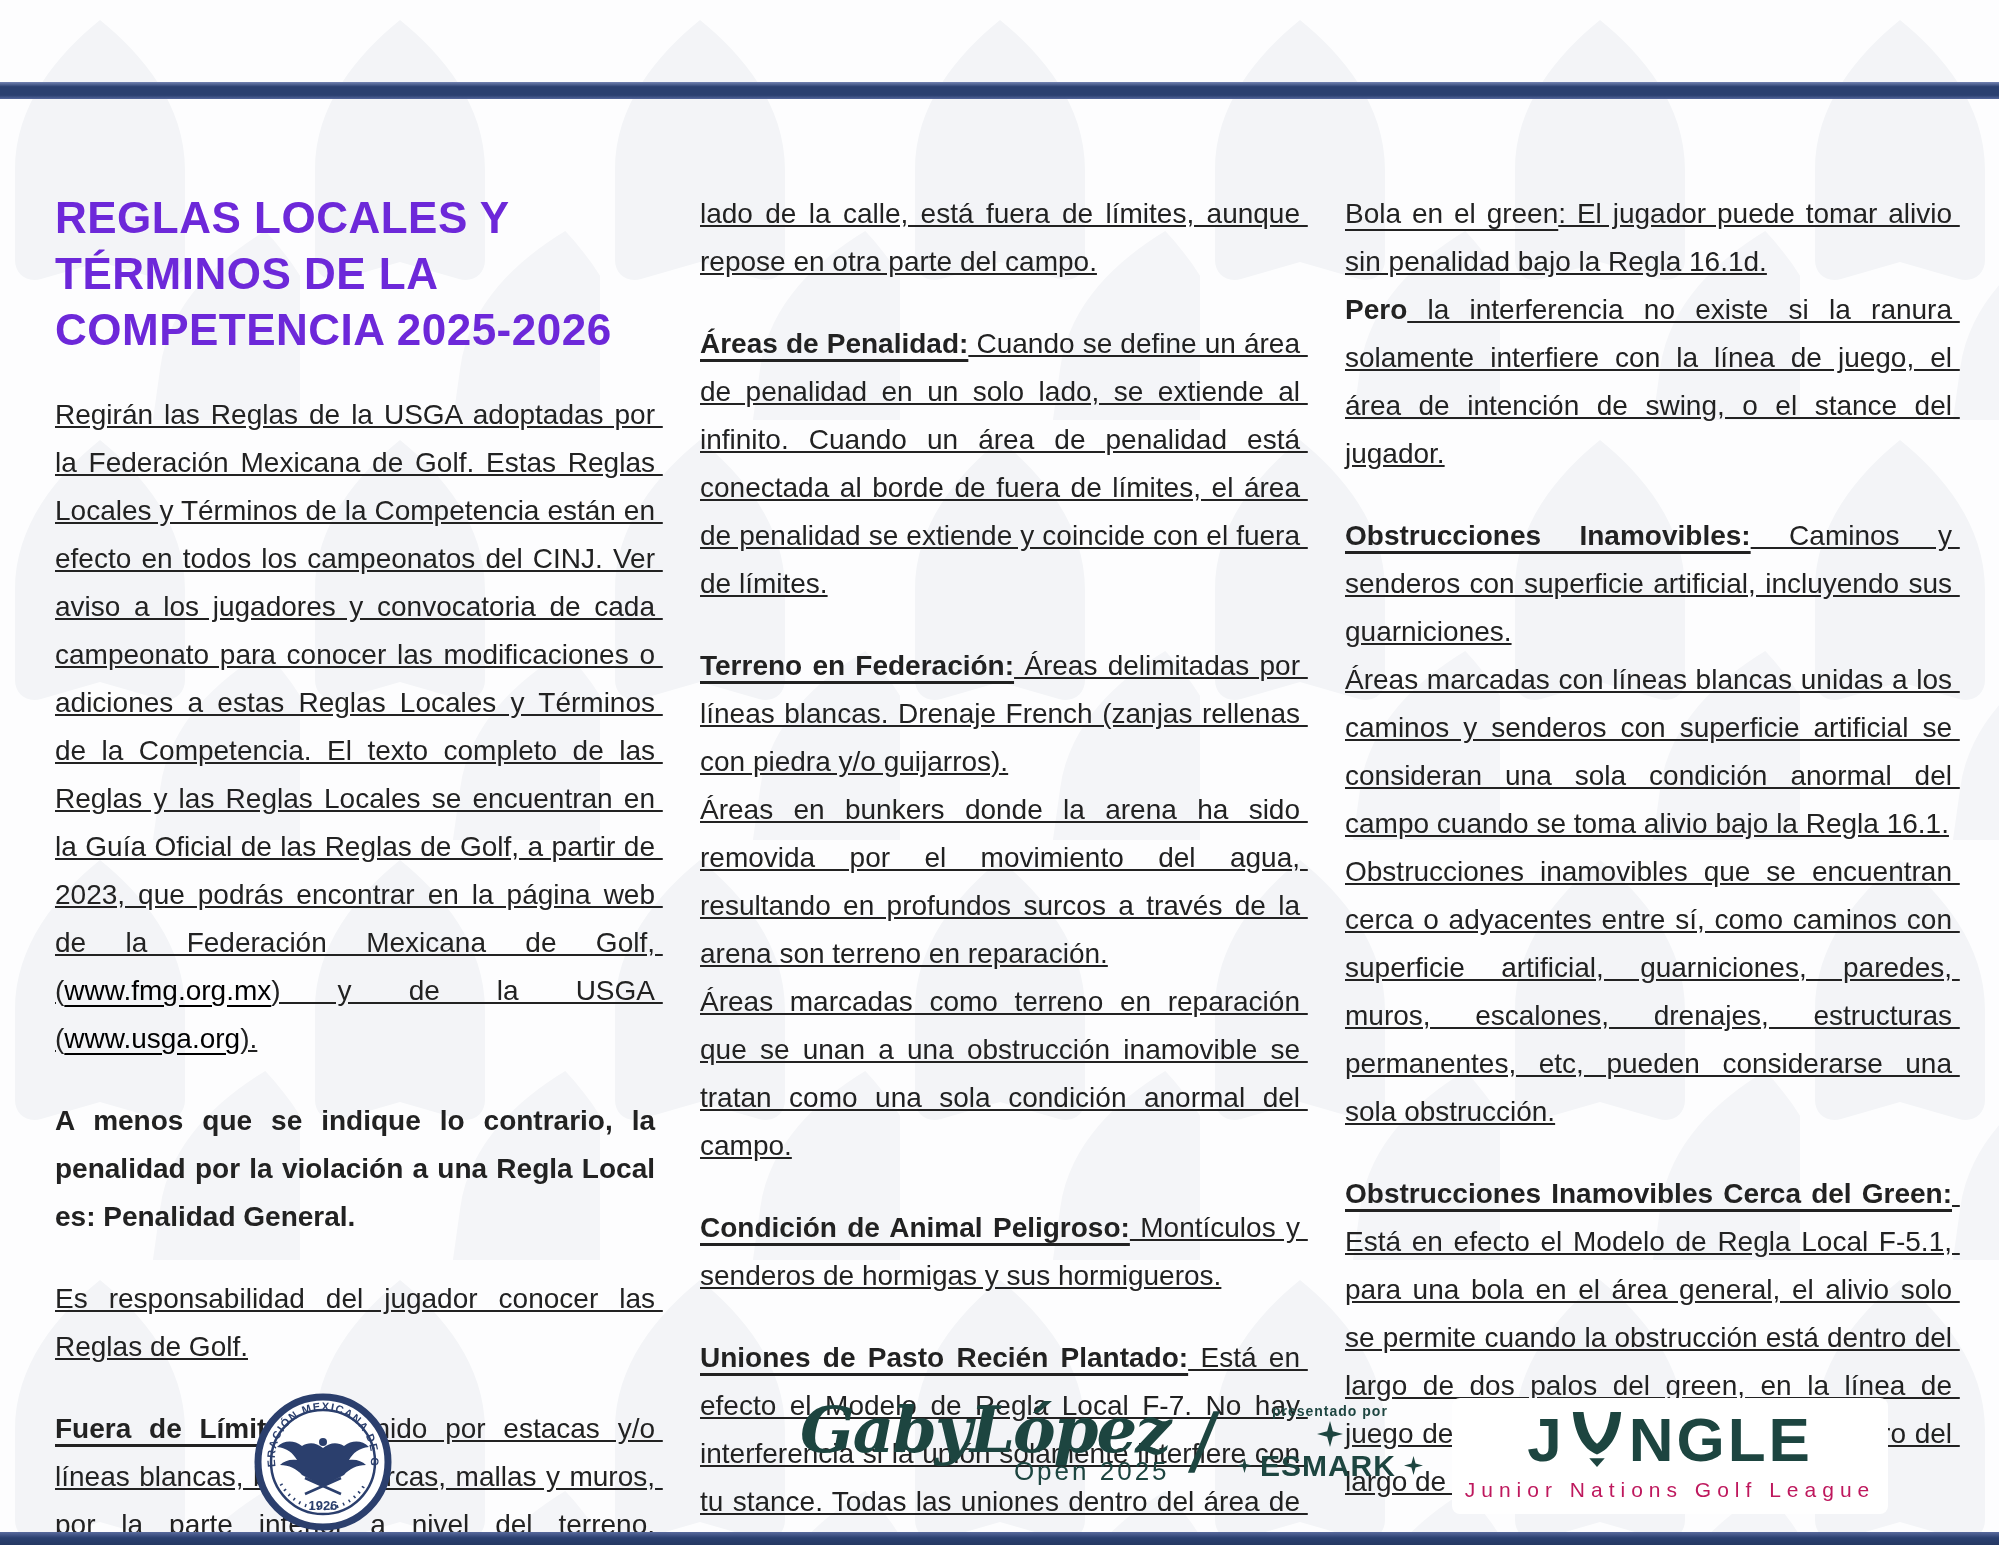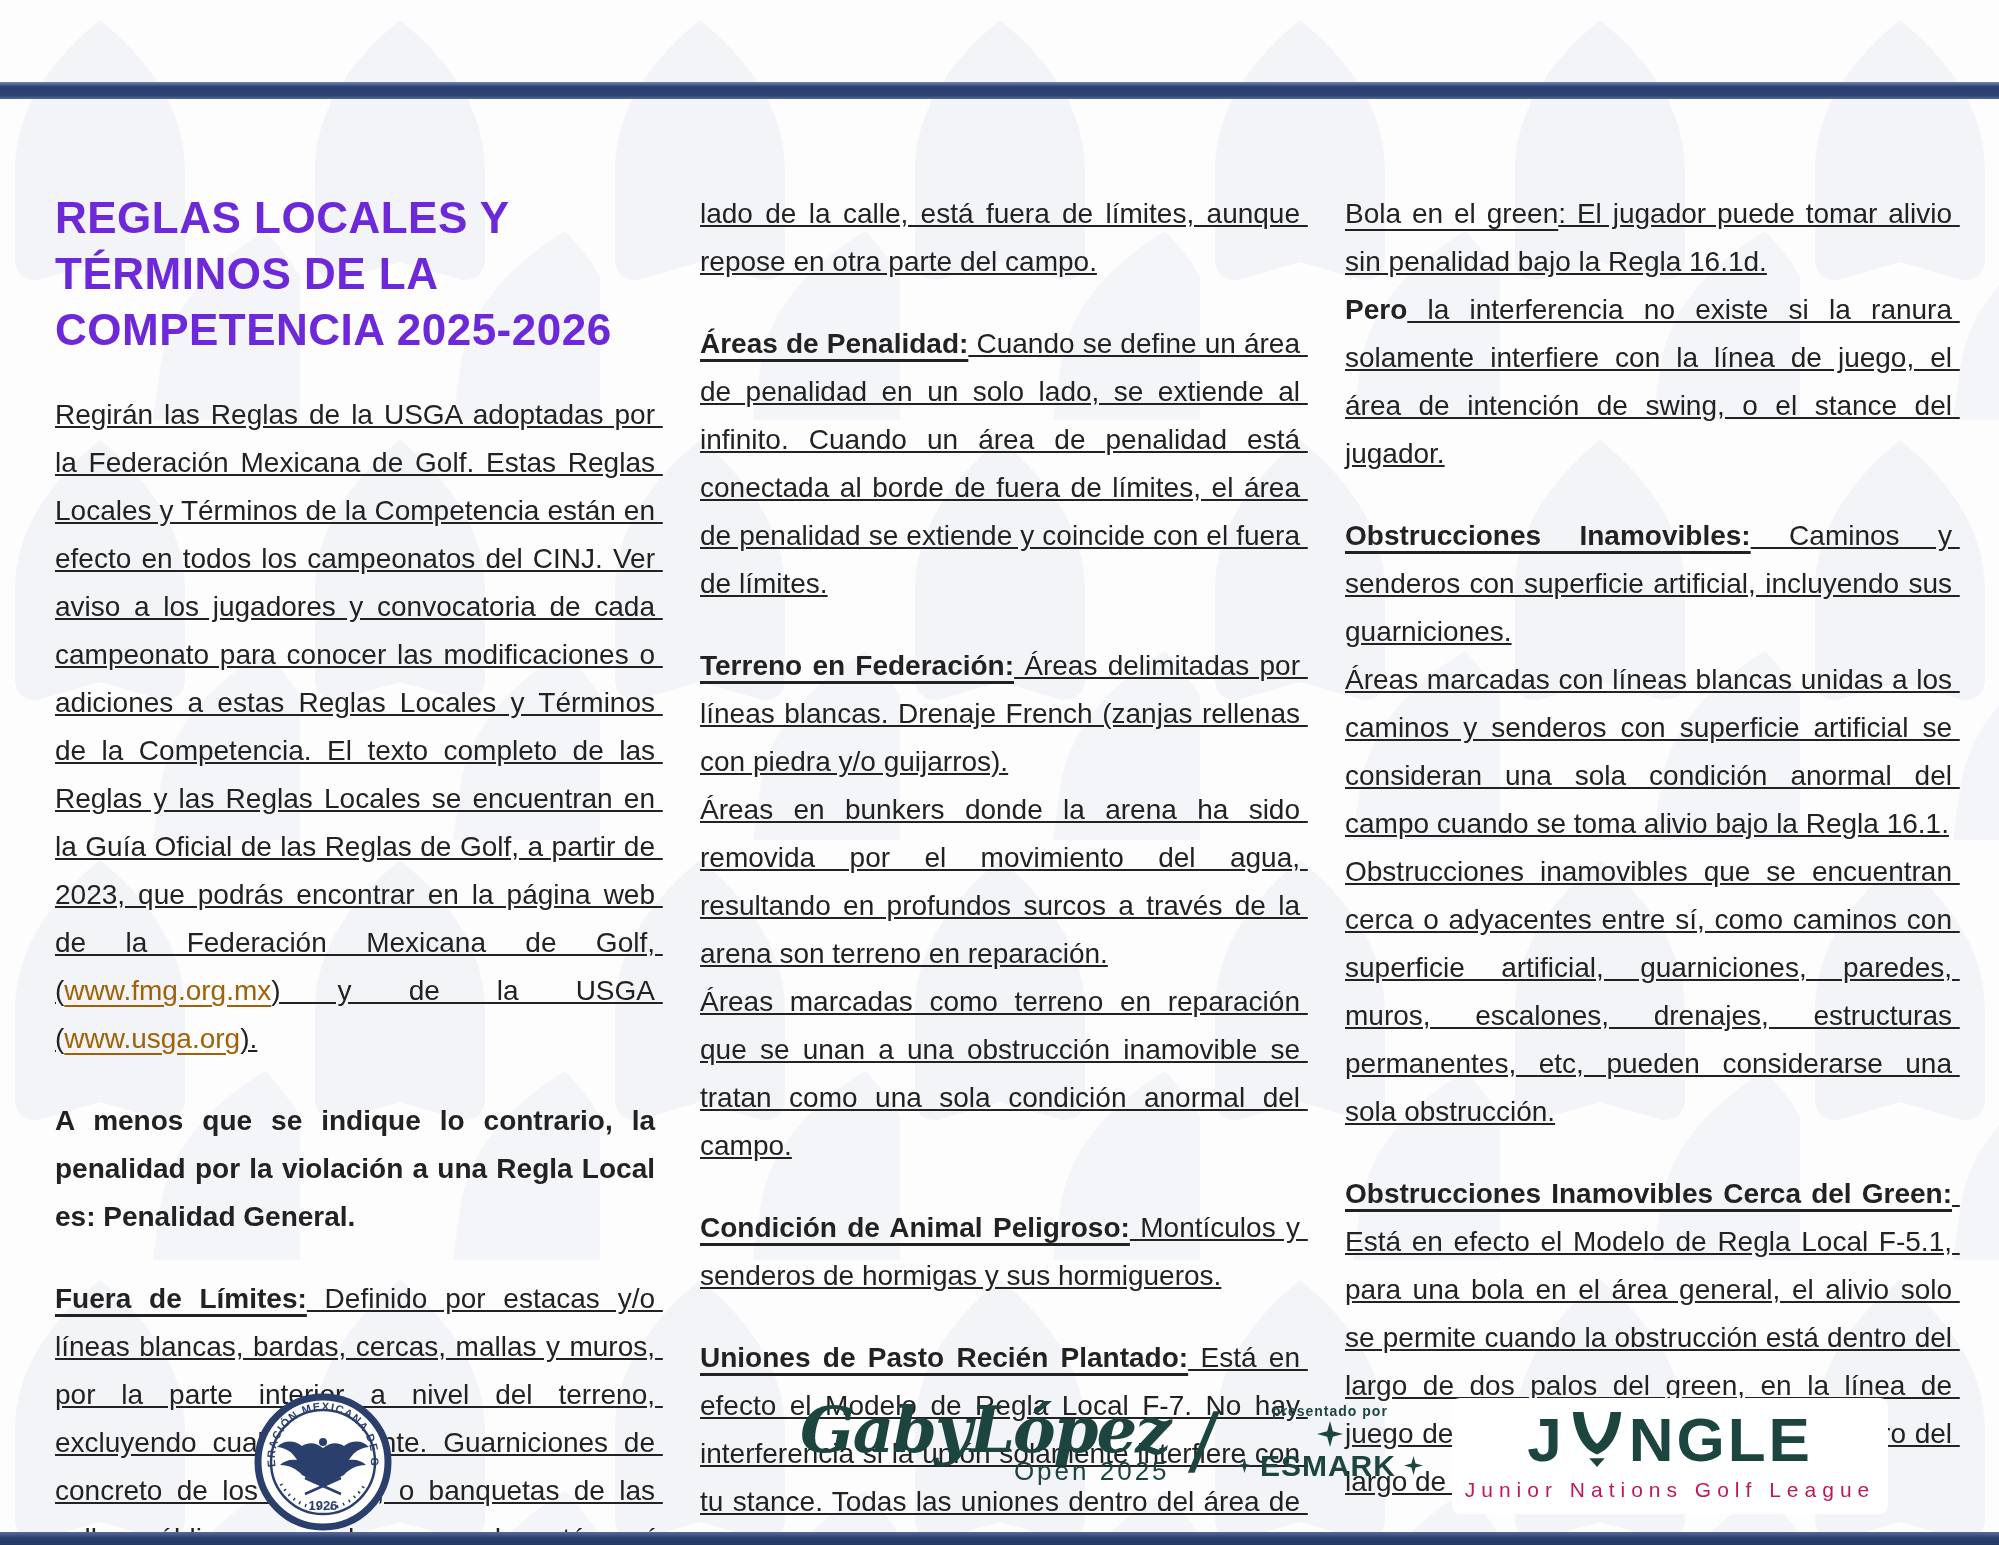--- a/index.html
+++ b/index.html
@@ -30,21 +30,21 @@
   }
   .body-block{
     font-size:28px;line-height:48px;color:#222;
     text-align:justify;white-space:pre-wrap;
     margin:0 0 34px 0;
   }
   .s-n{font-weight:400;text-decoration:underline;}
   .s-b{font-weight:700;}
   .s-bu{font-weight:700;text-decoration:underline;text-decoration-thickness:2.5px;text-underline-offset:6px;}
   .s-u{text-decoration:underline;text-decoration-thickness:2px;text-underline-offset:6px;}
-  a.s-link{color:#a16207;text-decoration:underline;text-underline-offset:5px;cursor:pointer;}
+  a.s-link{color:#000000;text-decoration:underline;text-underline-offset:5px;cursor:pointer;}
   
   .seal{position:absolute;left:253px;top:1392px;width:140px;height:140px;z-index:1;}
   .gaby{position:absolute;left:800px;top:1398px;z-index:1;display:flex;align-items:center;gap:22px;color:#1d4540;}
   .gaby-script{
     font-family:"DejaVu Serif", serif;font-style:italic;font-weight:700;
     font-size:64px;line-height:1;color:#1d4540;letter-spacing:-2px;
   }
   .gaby-open{font-size:26px;letter-spacing:3px;color:#1d4540;text-align:right;margin-top:-6px;}
   .gaby-slash{font-size:84px;font-weight:300;color:#1d4540;transform:skewX(-8deg);line-height:1;}
   .esmark{display:flex;flex-direction:column;align-items:center;gap:2px;justify-content:center;}
@@ -78,20 +78,21 @@
   <rect x="0" y="0" width="1999" height="1545" fill="url(#chev)" opacity="0.8"></rect>
 </svg>
 
 <div class="top-bar"></div>
 
 <div class="content">
   <div class="col">
       <h1 class="col-title">REGLAS LOCALES Y TÉRMINOS DE LA COMPETENCIA 2025-2026</h1>
       <p class="body-block"><span class="s-n">Regirán las Reglas de la USGA adoptadas por la Federación Mexicana de Golf. Estas Reglas Locales y Términos de la Competencia están en efecto en todos los campeonatos del CINJ. Ver aviso a los jugadores y convocatoria de cada campeonato para conocer las modificaciones o adiciones a estas Reglas Locales y Términos de la Competencia. El texto completo de las Reglas y las Reglas Locales se encuentran en la Guía Oficial de las Reglas de Golf, a partir de 2023, que podrás encontrar en la página web de la Federación Mexicana de Golf, (</span><a class="s-link" href="#">www.fmg.org.mx</a><span class="s-n">) y de la USGA (</span><a class="s-link" href="#">www.usga.org</a><span class="s-n">).</span></p>
       <p class="body-block"><span class="s-b">A menos que se indique lo contrario, la penalidad por la violación a una Regla Local es: Penalidad General.</span></p>
+      <p class="body-block"><span class="s-n">Es responsabilidad del jugador conocer las Reglas de Golf.</span></p>
       <p class="body-block"><span class="s-bu">Fuera de Límites:</span><span class="s-n"> Definido por estacas y/o líneas blancas, bardas, cercas, mallas y muros, por la parte interior a nivel del terreno, excluyendo cualquier tirante. Guarniciones de concreto de los caminos, o banquetas de las calles públicas o senderos cuando estén así marcados.
 Una bola que cruza una calle pública definida como fuera de límites y que queda del otro</span></p>
     </div>
   <div class="col">
       <p class="body-block"><span class="s-n">lado de la calle, está fuera de límites, aunque repose en otra parte del campo.</span></p>
       <p class="body-block"><span class="s-bu">Áreas de Penalidad:</span><span class="s-n"> Cuando se define un área de penalidad en un solo lado, se extiende al infinito. Cuando un área de penalidad está conectada al borde de fuera de límites, el área de penalidad se extiende y coincide con el fuera de límites.</span></p>
       <p class="body-block"><span class="s-bu">Terreno en Federación:</span><span class="s-n"> Áreas delimitadas por líneas blancas. Drenaje French (zanjas rellenas con piedra y/o guijarros).
 Áreas en bunkers donde la arena ha sido removida por el movimiento del agua, resultando en profundos surcos a través de la arena son terreno en reparación.
 Áreas marcadas como terreno en reparación que se unan a una obstrucción inamovible se tratan como una sola condición anormal del campo.</span></p>
       <p class="body-block"><span class="s-bu">Condición de Animal Peligroso:</span><span class="s-n"> Montículos y senderos de hormigas y sus hormigueros.</span></p>

